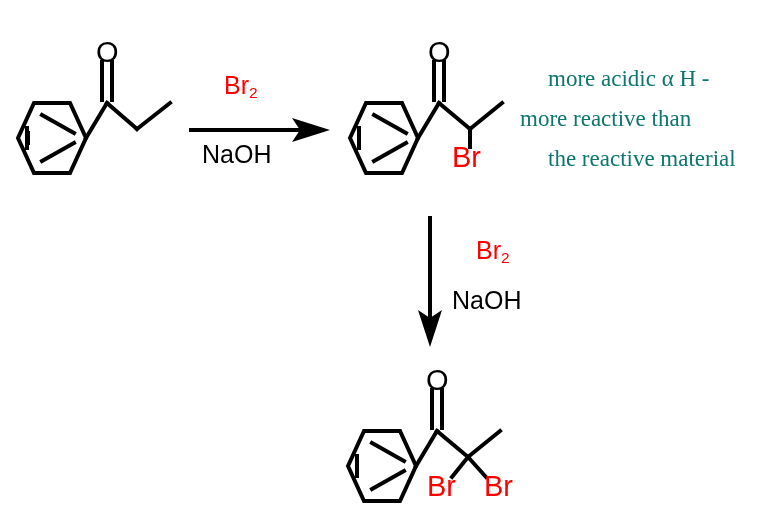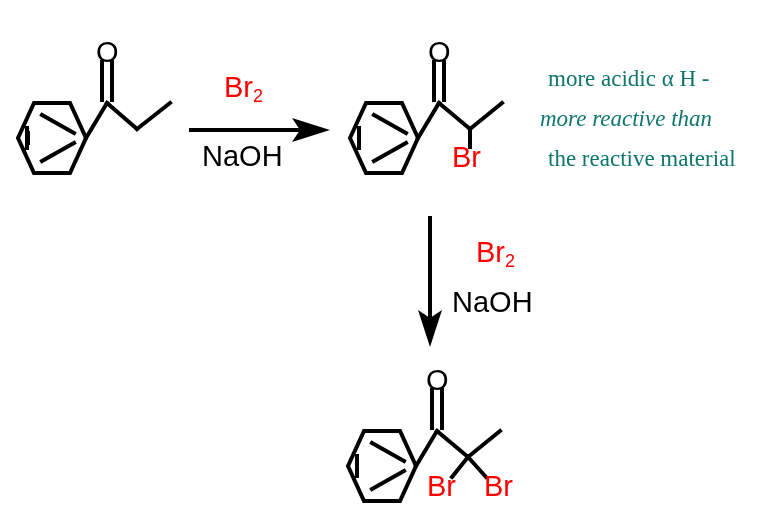--- a/index.html
+++ b/index.html
@@ -21,21 +21,21 @@
   .layer {
     position: absolute;
     left: 0;
     top: 0;
     width: 784px;
     height: 531px;
   }
   .reagent-label {
     position: absolute;
     font-family: "Liberation Sans", sans-serif;
-    font-size: 29px;
+    font-size: 25px;
     line-height: 1;
     white-space: nowrap;
   }
   .reagent-label.red { color: #ff0000; }
   .reagent-label.black { color: #000000; text-align: center; }
   .reagent-label sub {
     font-size: 0.62em;
     vertical-align: -0.28em;
   }
   .atom-label {
@@ -145,16 +145,16 @@
 
   <span class="reagent-label black" style="left:202px; top:142px;">NaOH</span>
 
   <span class="reagent-label red" style="left:476px; top:238px;">
     <span>Br</span><sub>2</sub>
   </span>
 
   <span class="reagent-label black" style="left:452px; top:288px;">NaOH</span>
 
   <div class="note" style="left:548px; top:60px;">more acidic α H -</div>
-  <div class="note" style="left:540px; top:100px;font-style:italic;">more reactive than</div>
+  <div class="note" style="left:520px; top:100px;">more reactive than</div>
   <div class="note" style="left:548px; top:140px;">the reactive material</div>
 
 </div>
 
 </body></html>

